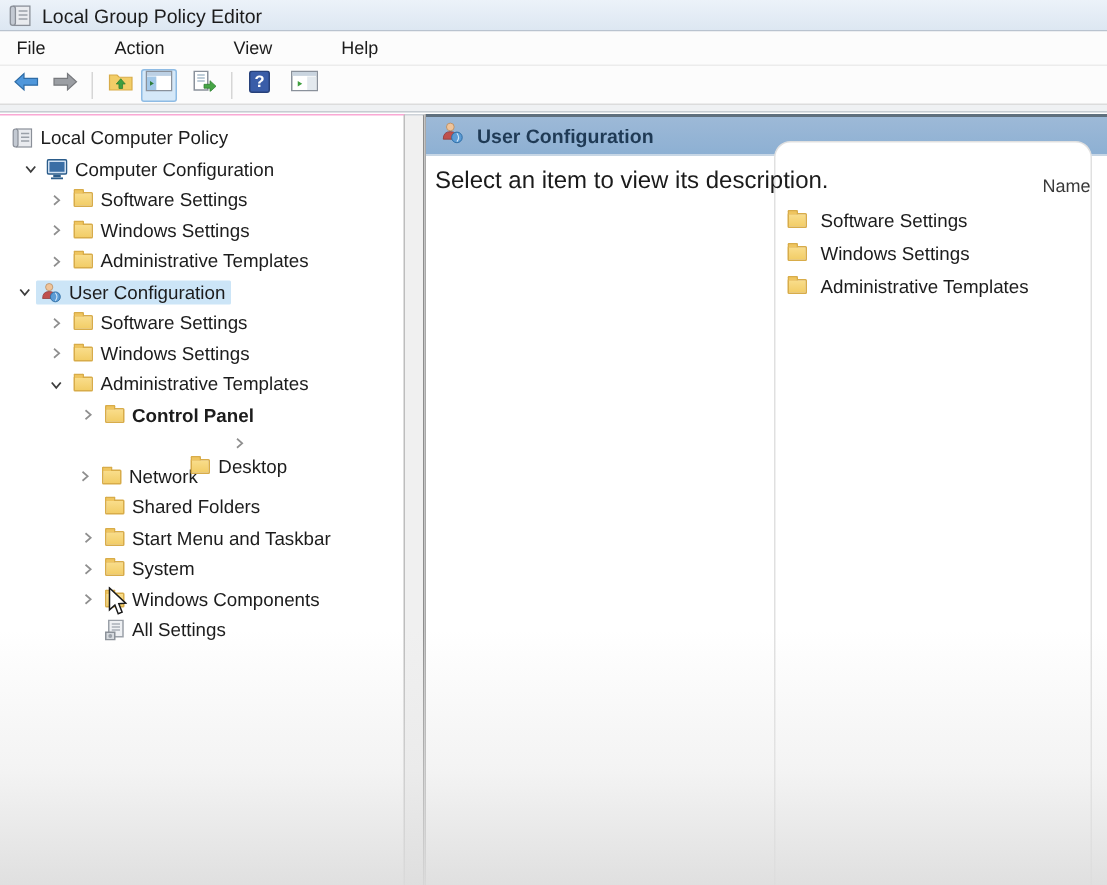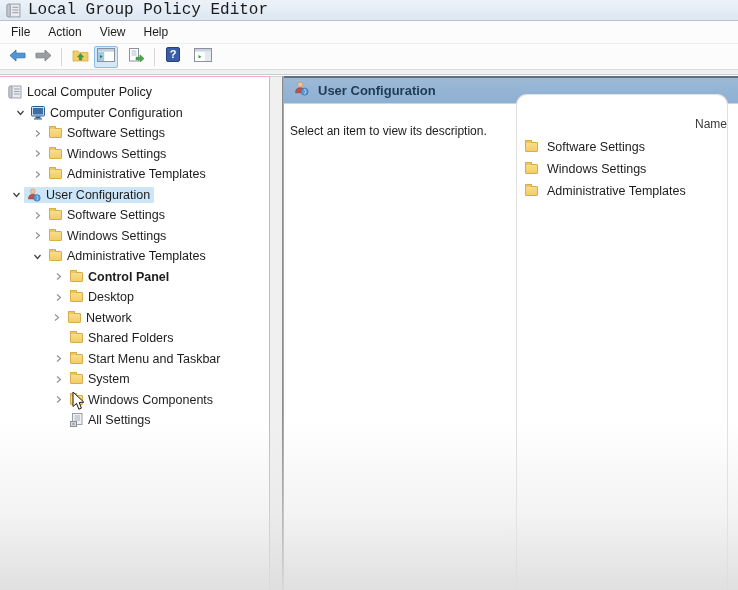--- a/index.html
+++ b/index.html
@@ -8,25 +8,25 @@
     position:relative;width:738px;height:590px;overflow:hidden;background:#fff;
     font-family:"Liberation Sans",sans-serif;color:#1c1c1c;
   }
   
   .titlebar{
     height:21px;display:flex;align-items:center;padding-left:6px;
     background:linear-gradient(180deg,#ecf2f9,#dde7f2);
     border-bottom:1px solid #b9c3cf;
   }
   .titlebar .app-icon{width:15px;height:15px;margin-right:7px;display:inline-flex;}
-  .titlebar .title{font-size:16px;color:#1b1b1b;font-family:Liberation Mono, monospace;}
+  .titlebar .title{font-size:13px;color:#1b1b1b;}
   
   .menubar{
     height:23px;display:flex;align-items:center;background:#fcfcfc;
-    padding-left:2px;border-bottom:1px solid #ececec;
+    padding-left:2px;border-bottom:1px solid #ececec;gap:28px;
   }
   .menu-item{font-size:12px;padding:3px 9px;cursor:default;}
   
   .toolbar{
     height:26px;display:flex;align-items:center;background:#fcfcfc;
     padding-left:4px;border-bottom:1px solid #dcdcdc;
   }
   .tb-btn{
     height:22px;min-width:24px;display:flex;align-items:center;justify-content:center;
     margin:0 1px;border:1px solid transparent;border-radius:2px;
@@ -63,21 +63,21 @@
     position:absolute;top:0;left:0;right:0;height:28px;
     background:linear-gradient(180deg,#9db9d7,#8db0d3);
     border-top:2px solid #5f6f7d;border-bottom:1px solid #c7d6e4;
     display:flex;align-items:center;padding-left:10px;z-index:1;
   }
   .rp-header .rp-title{font-size:13px;font-weight:600;color:#1f3a55;margin-left:9px;}
   .rp-tab{
     position:absolute;top:18px;left:232px;right:10px;bottom:0;background:#fff;
     border:1px solid #e0e0e0;border-bottom:none;border-radius:11px 11px 0 0;z-index:2;text-align:right;
   }
-  .rp-desc{position:absolute;top:48px;left:6px;font-size:12px;color:#1b1b1b;z-index:3;white-space:nowrap;}
+  .rp-desc{position:absolute;top:36px;left:6px;font-size:16px;color:#1b1b1b;z-index:3;white-space:nowrap;}
   .name-col{font-size:12px;color:#3a3a3a;margin:22px 0 5px 14px;}
   .list-row{height:22px;display:flex;align-items:center;padding-left:7px;font-size:12.5px;white-space:nowrap;}
   .licon{width:15px;display:inline-flex;justify-content:center;margin-right:8px;flex:0 0 15px;}
   
   .bottom-fade{
     position:absolute;left:0;right:0;bottom:0;height:170px;pointer-events:none;z-index:40;
     background:linear-gradient(180deg,rgba(232,232,232,0) 0%,rgba(229,229,229,0.45) 55%,rgba(221,221,221,0.92) 100%);
   }
   .cursor{position:absolute;left:72px;top:391px;z-index:60;pointer-events:none;}
 </style>
@@ -314,21 +314,21 @@
                 <path d="M3 1.5 L6.5 4.5 L3 7.5" fill="none" stroke="#8f8f8f" stroke-width="1.1"></path>
               </svg>
             </span>
             <span class="core">
               <span class="ticon">
                 <span class="fold"></span>
               </span>
               <span class="tlabel">Control Panel</span>
             </span>
           </div>
-          <div class="tree-row" style="padding-left: 50px;">
+          <div class="tree-row" style="padding-left: 50px; flex-direction: column;">
             <span class="chev">
               <svg width="9" height="9" viewBox="0 0 9 9">
                 <path d="M3 1.5 L6.5 4.5 L3 7.5" fill="none" stroke="#8f8f8f" stroke-width="1.1"></path>
               </svg>
             </span>
             <span class="core">
               <span class="ticon">
                 <span class="fold"></span>
               </span>
               <span class="tlabel">Desktop</span>

